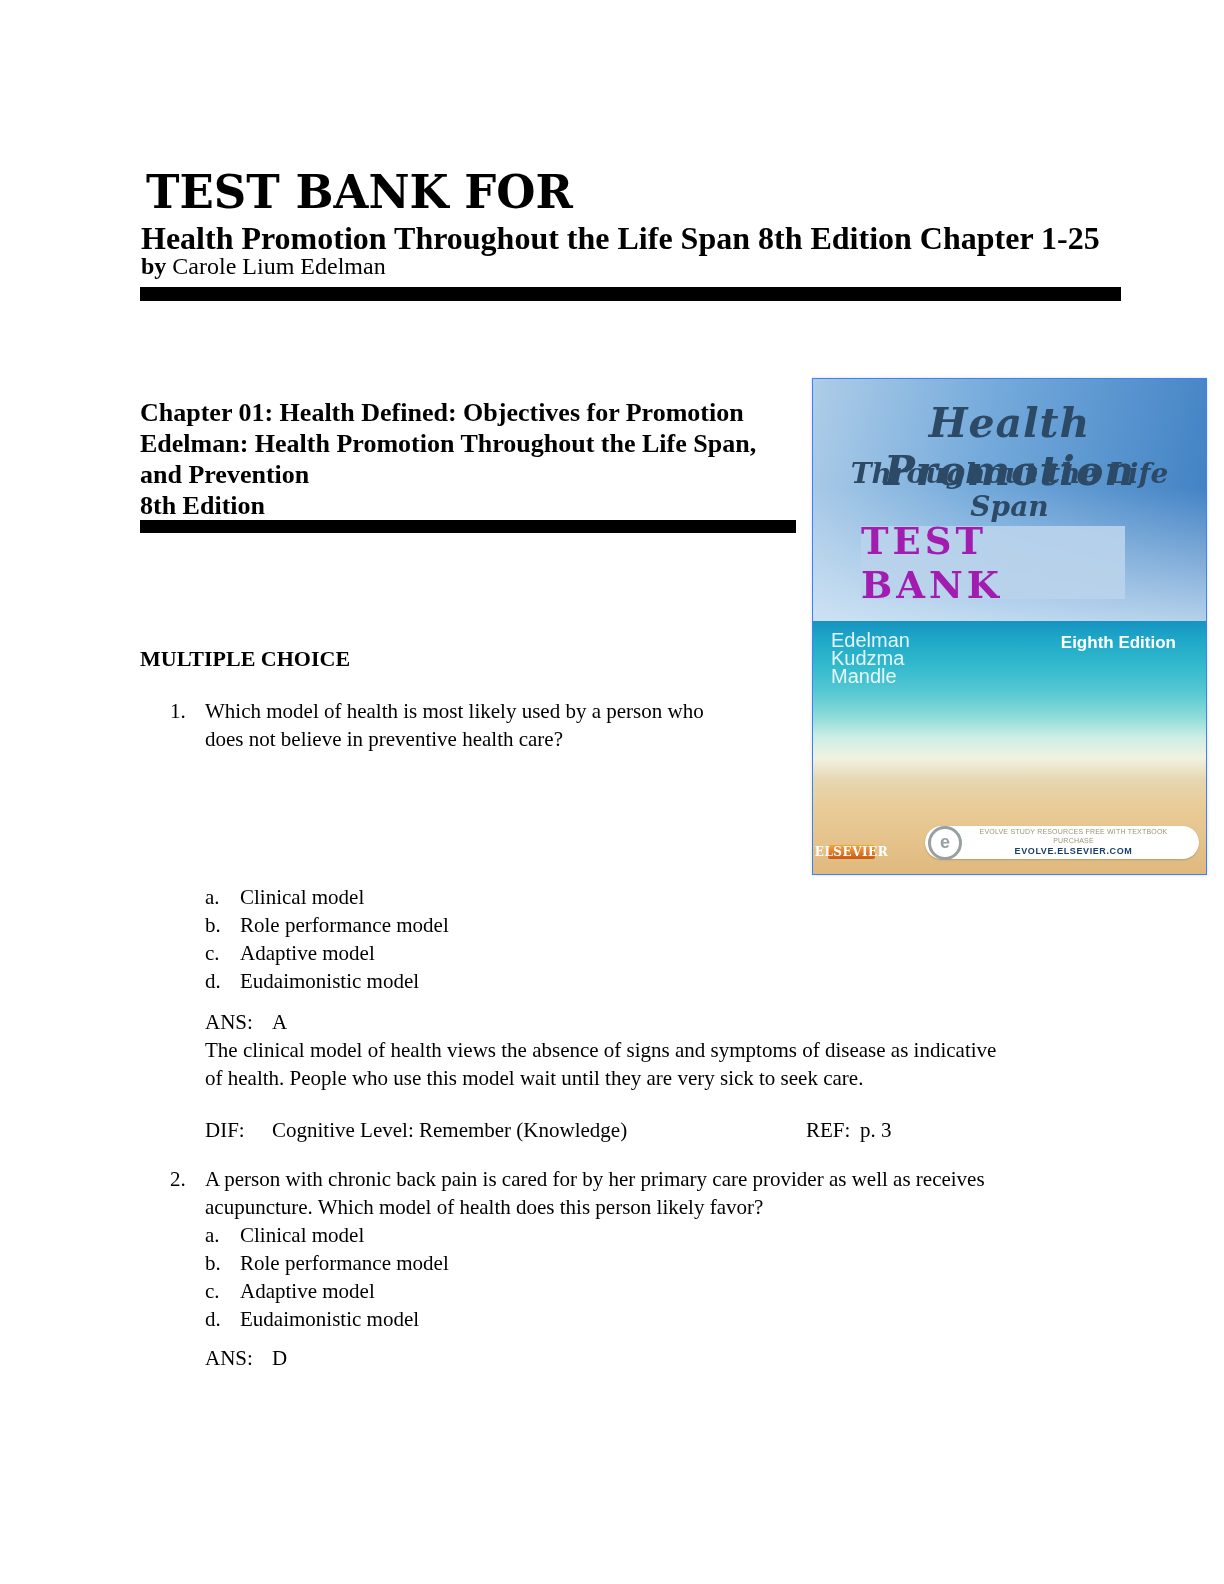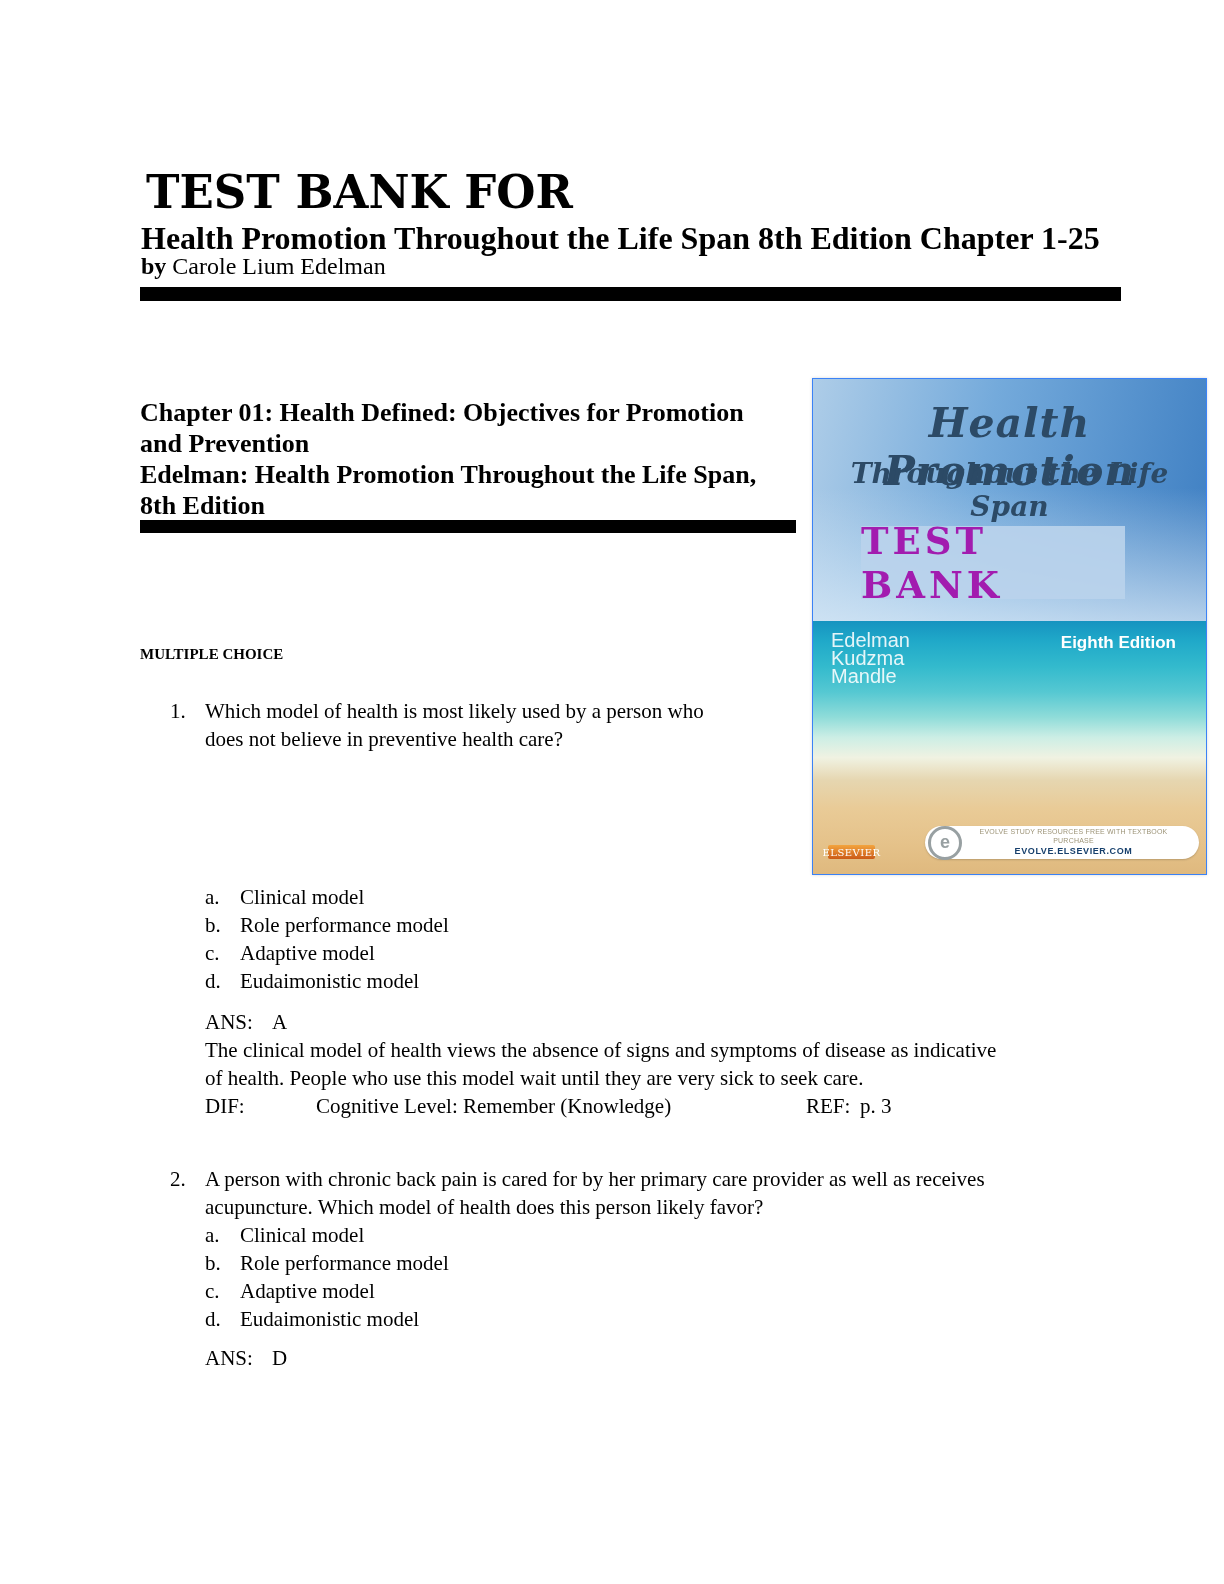--- a/index.html
+++ b/index.html
@@ -42,57 +42,57 @@
   .evolve{position:absolute;left:112px;top:447px;width:274px;height:33px;background:#fff;border-radius:17px;
          display:flex;align-items:center;box-shadow:0 1px 2px rgba(0,0,0,.18);}
   .evolve-circle{width:28px;height:28px;margin-left:3px;border:3px solid #98a0a2;border-radius:50%;
          display:flex;align-items:center;justify-content:center;background:#fff;
          font-family:"Liberation Sans",sans-serif;font-weight:bold;font-size:18px;color:#98a0a2;flex:none;}
   .evolve-texts{flex:1;text-align:center;font-family:"Liberation Sans",sans-serif;line-height:1.25;padding-right:14px;}
   .evolve-line1{font-size:7px;letter-spacing:.2px;color:#9d9478;}
   .evolve-line2{font-size:9px;font-weight:bold;letter-spacing:.6px;color:#17406d;}
   .elsevier{position:absolute;left:15px;top:466px;width:47px;height:14px;border-radius:2px;
          background:linear-gradient(to bottom,#f3a43e,#cb5a17);display:flex;align-items:center;justify-content:center;
-         color:#fff;font-family:"DejaVu Serif",serif;font-weight:normal;font-size:10px;letter-spacing:.5px;}
+         color:#fff;font-family:"DejaVu Serif",serif;font-weight:bold;font-size:12px;letter-spacing:.5px;}
 
   
-  .mc-heading{position:absolute;left:140px;top:646px;font-size:15px;font-weight:bold;}
+  .mc-heading{position:absolute;left:140px;top:646px;font-size:22px;font-weight:bold;}
   .body-text{font-size:21px;line-height:28px;}
   .q-row{position:absolute;display:flex;}
   .q-num{width:35px;flex:none;}
   .q1-row{left:170px;top:697px;}
   .q1-body{width:600px;}
   .q2-row{left:170px;top:1165px;}
   .q2-body{width:915px;}
   .opt-row{display:flex;}
   .opt-letter{width:35px;flex:none;}
   .q1-rest{position:absolute;left:205px;top:883px;width:940px;}
   .ans-row{margin-top:13px;display:flex;}
   .ans-label{width:67px;flex:none;}
   .feedback{width:920px;}
-  .dif-row{position:relative;width:940px;display:flex;gap:44px;}
+  .dif-row{position:relative;margin-top:24px;width:940px;display:flex;}
   .dif-label{width:67px;flex:none;}
   .ref-wrap{position:absolute;left:601px;top:0;display:flex;}
   .ref-label{width:54px;flex:none;}
   .q2-ans{margin-top:11px;}
 </style>
 </head>
 <body>
 
 <div class="page">
 
   <div class="decorative-title">TEST BANK FOR</div>
   <div class="book-title">Health Promotion Throughout the Life Span 8th Edition Chapter 1-25</div>
   <div class="byline"><span class="by">by</span>&nbsp;<span>Carole Lium Edelman</span></div>
   <div class="bar bar1"></div>
 
   <div class="chapter">
     <div>Chapter 01: Health Defined: Objectives for Promotion</div>
+    <div>Edelman: Health Promotion Throughout the Life Span,</div>
     <div>and Prevention</div>
-    <div>Edelman: Health Promotion Throughout the Life Span,</div>
     <div>8th Edition</div>
   </div>
   <div class="bar bar2"></div>
 
   <div class="cover">
     <div class="cover-sky"></div>
     <div class="cover-script cover-script1">Health Promotion</div>
     <div class="cover-script cover-script2">Throughout the Life Span</div>
     <div class="cover-banner">TEST BANK</div>
     <div class="cover-photo"></div>

